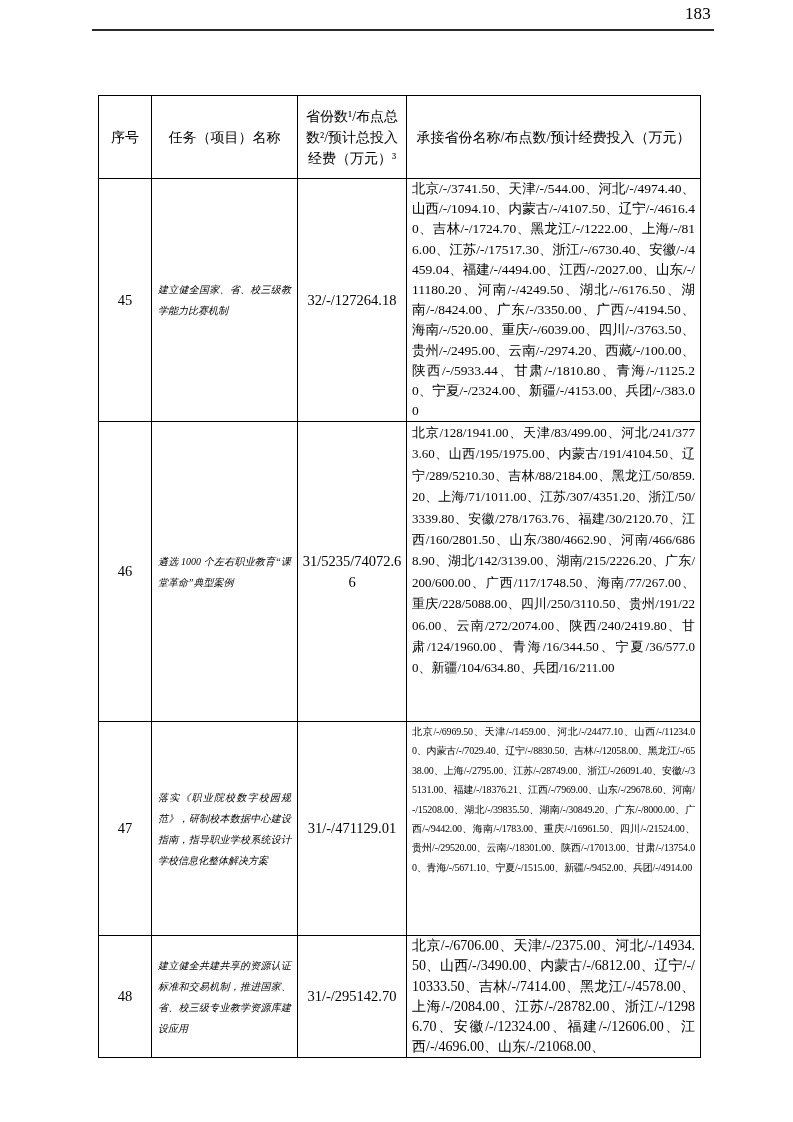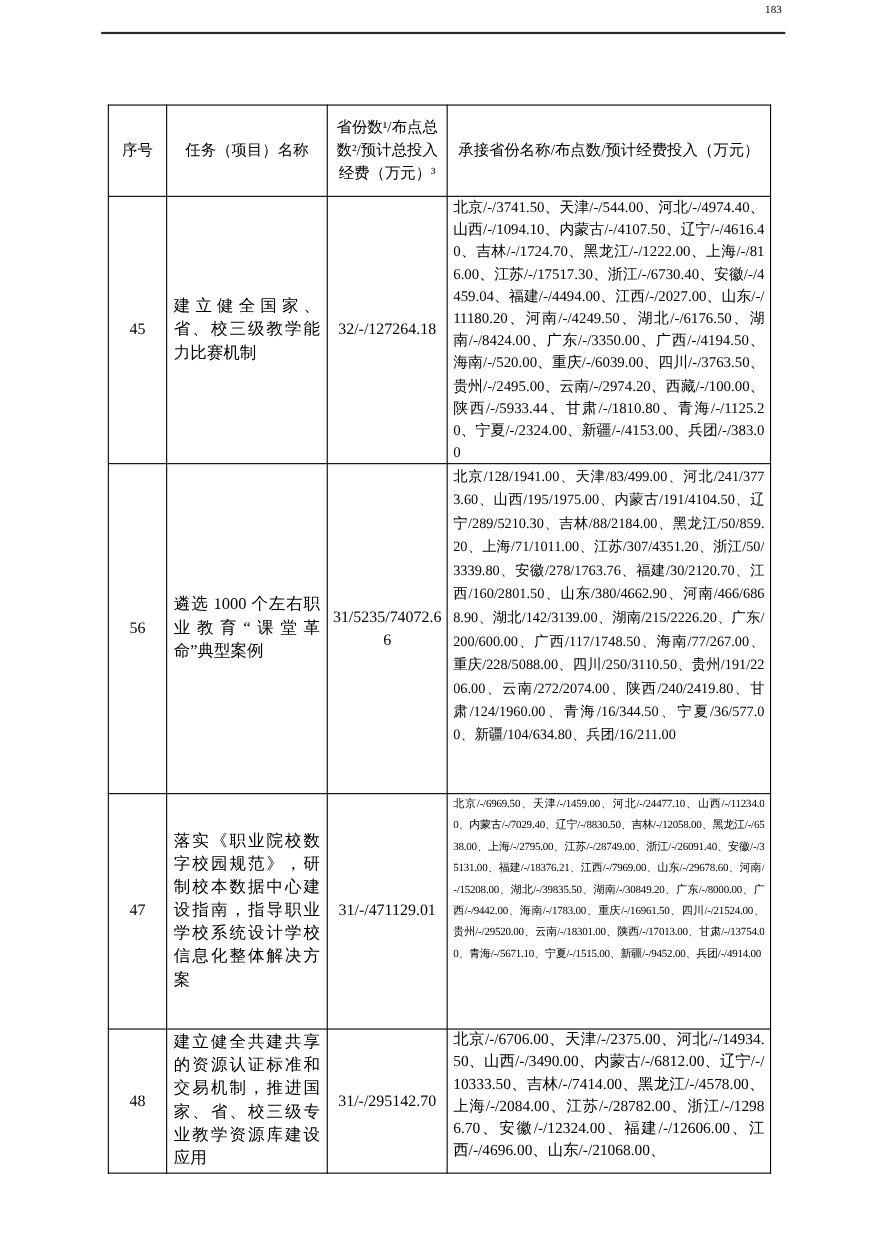--- a/index.html
+++ b/index.html
@@ -5,21 +5,21 @@
   html,body{margin:0;padding:0;}
   body{
     width:793px;height:1122px;
     background:#ffffff;
     position:relative;
     font-family:"Liberation Serif","DejaVu Serif",serif;
     color:#000;
   }
   .page-number{
     position:absolute;top:4px;right:82px;
-    font-size:10px;letter-spacing:0.2px;
+    font-size:17px;letter-spacing:0.2px;
   }
   .top-rule{
     position:absolute;left:92px;top:29px;
     width:622px;height:2px;background:#2a2a2a;
   }
   table.doc-table{
     position:absolute;left:98px;top:95px;
     width:602px;
     border-collapse:collapse;table-layout:fixed;
   }
@@ -39,22 +39,23 @@
     padding:2px 3px;
   }
   tr.r45{height:243px;}
   tr.r46{height:300px;}
   tr.r47{height:214px;}
   tr.r48{height:122px;}
   td.num{
     text-align:center;font-size:14.5px;
   }
   td.name{
-    text-align:justify;font-size:15px;line-height:21px;
+    text-align:justify;font-size:10px;line-height:21px;
     padding:2px 6px;
+    font-style:italic;
   }
   td.summary{
     text-align:center;font-size:14.5px;line-height:21px;
     word-break:break-all;padding:12px 4px;
   }
   td.details{
     vertical-align:top;padding:0 5px;
   }
   td.details .dtext{
     text-align:justify;text-justify:inter-ideograph;
@@ -89,21 +90,21 @@
   <tbody>
     <tr class="r45">
       <td class="num">45</td>
       <td class="name">建立健全国家、省、校三级教学能力比赛机制</td>
       <td class="summary">32/-/127264.18</td>
       <td class="details">
           <div class="dtext">北京/-/3741.50、天津/-/544.00、河北/-/4974.40、山西/-/1094.10、内蒙古/-/4107.50、辽宁/-/4616.40、吉林/-/1724.70、黑龙江/-/1222.00、上海/-/816.00、江苏/-/17517.30、浙江/-/6730.40、安徽/-/4459.04、福建/-/4494.00、江西/-/2027.00、山东/-/11180.20、河南/-/4249.50、湖北/-/6176.50、湖南/-/8424.00、广东/-/3350.00、广西/-/4194.50、海南/-/520.00、重庆/-/6039.00、四川/-/3763.50、贵州/-/2495.00、云南/-/2974.20、西藏/-/100.00、陕西/-/5933.44、甘肃/-/1810.80、青海/-/1125.20、宁夏/-/2324.00、新疆/-/4153.00、兵团/-/383.00</div>
         </td>
     </tr>
     <tr class="r46">
-      <td class="num">56</td>
+      <td class="num">46</td>
       <td class="name">遴选 1000 个左右职业教育“课堂革命”典型案例</td>
       <td class="summary">31/5235/74072.66</td>
       <td class="details">
           <div class="dtext">北京/128/1941.00、天津/83/499.00、河北/241/3773.60、山西/195/1975.00、内蒙古/191/4104.50、辽宁/289/5210.30、吉林/88/2184.00、黑龙江/50/859.20、上海/71/1011.00、江苏/307/4351.20、浙江/50/3339.80、安徽/278/1763.76、福建/30/2120.70、江西/160/2801.50、山东/380/4662.90、河南/466/6868.90、湖北/142/3139.00、湖南/215/2226.20、广东/200/600.00、广西/117/1748.50、海南/77/267.00、重庆/228/5088.00、四川/250/3110.50、贵州/191/2206.00、云南/272/2074.00、陕西/240/2419.80、甘肃/124/1960.00、青海/16/344.50、宁夏/36/577.00、新疆/104/634.80、兵团/16/211.00</div>
         </td>
     </tr>
     <tr class="r47">
       <td class="num">47</td>
       <td class="name">落实《职业院校数字校园规范》，研制校本数据中心建设指南，指导职业学校系统设计学校信息化整体解决方案</td>
       <td class="summary">31/-/471129.01</td>

